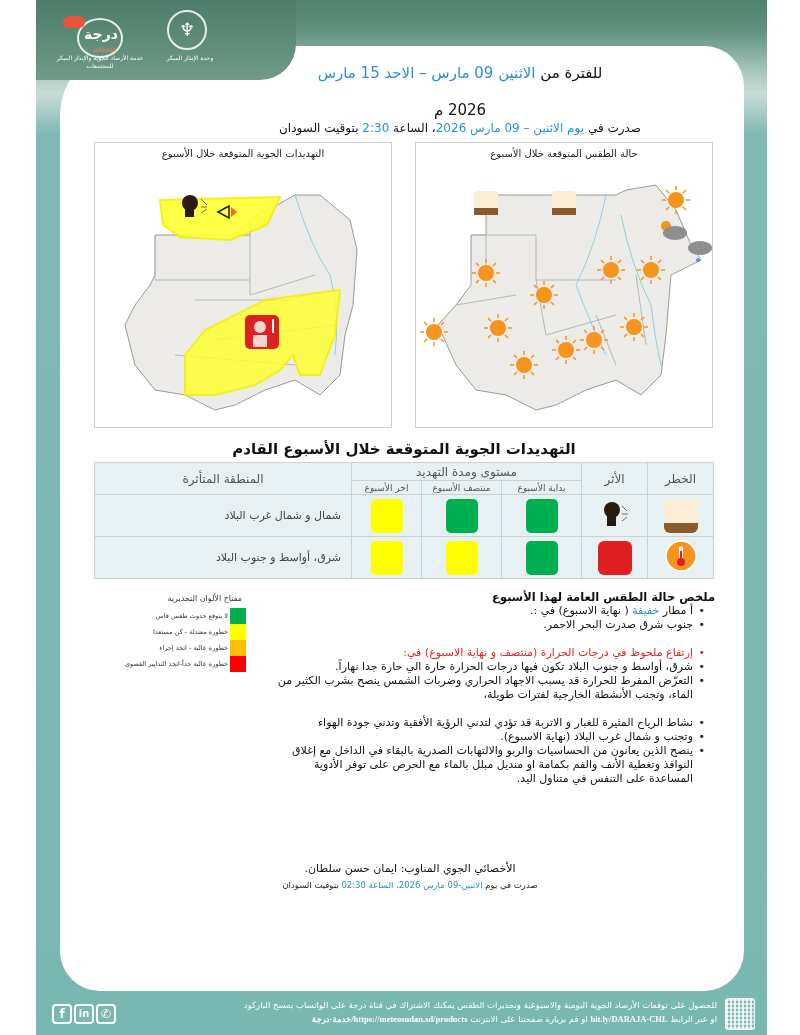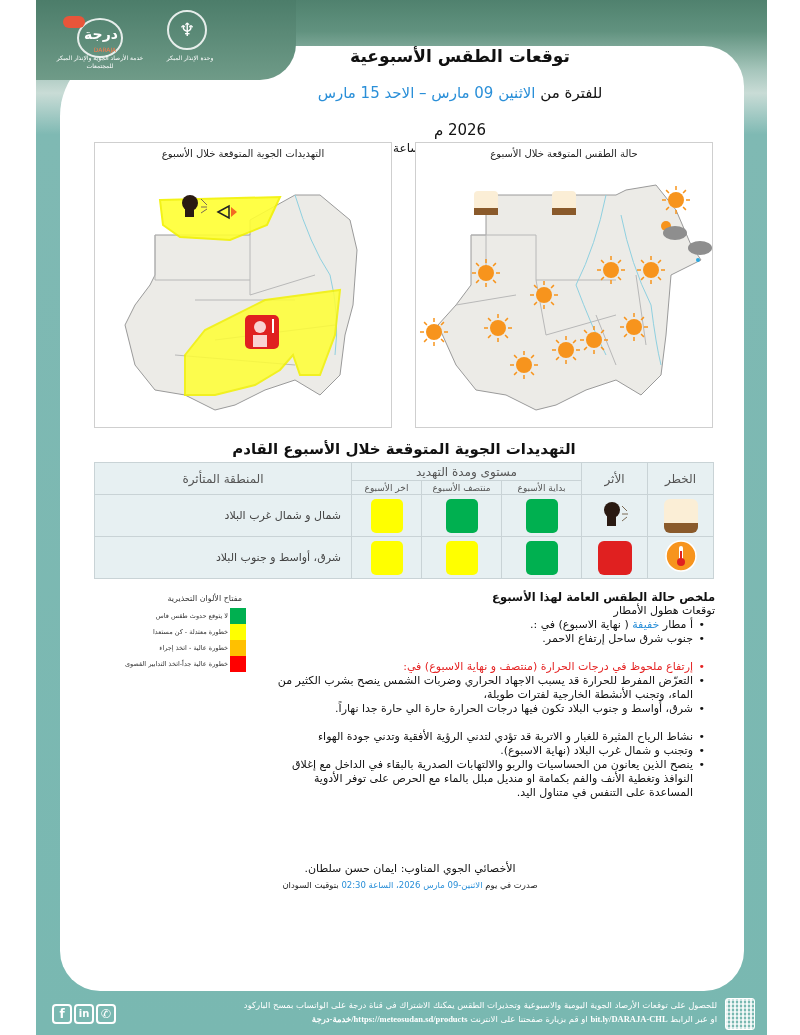--- a/index.html
+++ b/index.html
@@ -90,21 +90,20 @@
     <div class="latin">DARAJA</div>
     <div class="sub">خدمة الأرصاد الجوية والإنذار المبكر للمجتمعات</div>
   </div>
   <div class="logo-ewu">
     <div class="seal">♆</div>
     <div class="sub">وحدة الإنذار المبكر</div>
   </div>
 </div>
 
 <div class="header">
-  <div class="title">توقعات الطقس الأسبوعية</div>
   <div class="period">
     <span>للفترة من</span>
     <span class="blue">الاثنين 09 مارس – الاحد 15 مارس</span>
   </div>
   <div class="period blue">2026 م</div>
   <div class="issued">
     <span>صدرت في</span>
     <span class="blue">يوم الاثنين – 09 مارس</span>
     <span class="blue">2026</span><span>، الساعة</span>
     <span class="blue">2:30</span>
@@ -355,30 +354,29 @@
       <span class="txt">خطورة عالية - اتخذ إجراء</span>
     </div>
   <div class="row">
       <span class="sw" style="background: rgb(255, 0, 0);"></span>
       <span class="txt">خطورة عالية جداً-اتخذ التدابير القصوى</span>
     </div>
 </div>
 
 <div class="summary">
   <div class="s-title">ملخص حالة الطقس العامة لهذا الأسبوع</div>
-  <div>توقعات هطول الأمطار</div>
   <ul>
     <li><span>أ مطار</span> <span class="blue">خفيفة</span> <span>( نهاية الاسبوع) في :.</span></li>
-    <li>جنوب شرق ساحل إرتفاع الاحمر.</li>
+    <li>جنوب شرق صدرت البحر الاحمر.</li>
   </ul>
   <div class="gap"></div>
   <ul>
     <li class="red">إرتفاع ملحوظ في درجات الحرارة (منتصف و نهاية الاسبوع) في:</li>
+    <li>شرق، أواسط و جنوب البلاد تكون فيها درجات الحرارة حارة الي حارة جدا نهاراً.</li>
     <li>التعرّض المفرط للحرارة قد يسبب الاجهاد الحراري وضربات الشمس ينصح بشرب الكثير من الماء، وتجنب الأنشطة الخارجية لفترات طويلة،</li>
-    <li>شرق، أواسط و جنوب البلاد تكون فيها درجات الحرارة حارة الي حارة جدا نهاراً.</li>
   </ul>
   <div class="gap"></div>
   <ul>
     <li>نشاط الرياح المثيرة للغبار و الاتربة قد تؤدي لتدني الرؤية الأفقية وتدني جودة الهواء</li>
     <li>وتجنب و شمال غرب البلاد (نهاية الاسبوع).</li>
     <li>ينصح الذين يعانون من الحساسيات والربو والالتهابات الصدرية بالبقاء في الداخل مع إغلاق النوافذ وتغطية الأنف والفم بكمامة او منديل مبلل بالماء مع الحرص على توفر الأدوية المساعدة على التنفس في متناول اليد.</li>
   </ul>
 </div>
 
 <div class="forecaster">الأخصائي الجوي المناوب: ايمان حسن سلطان.</div>

